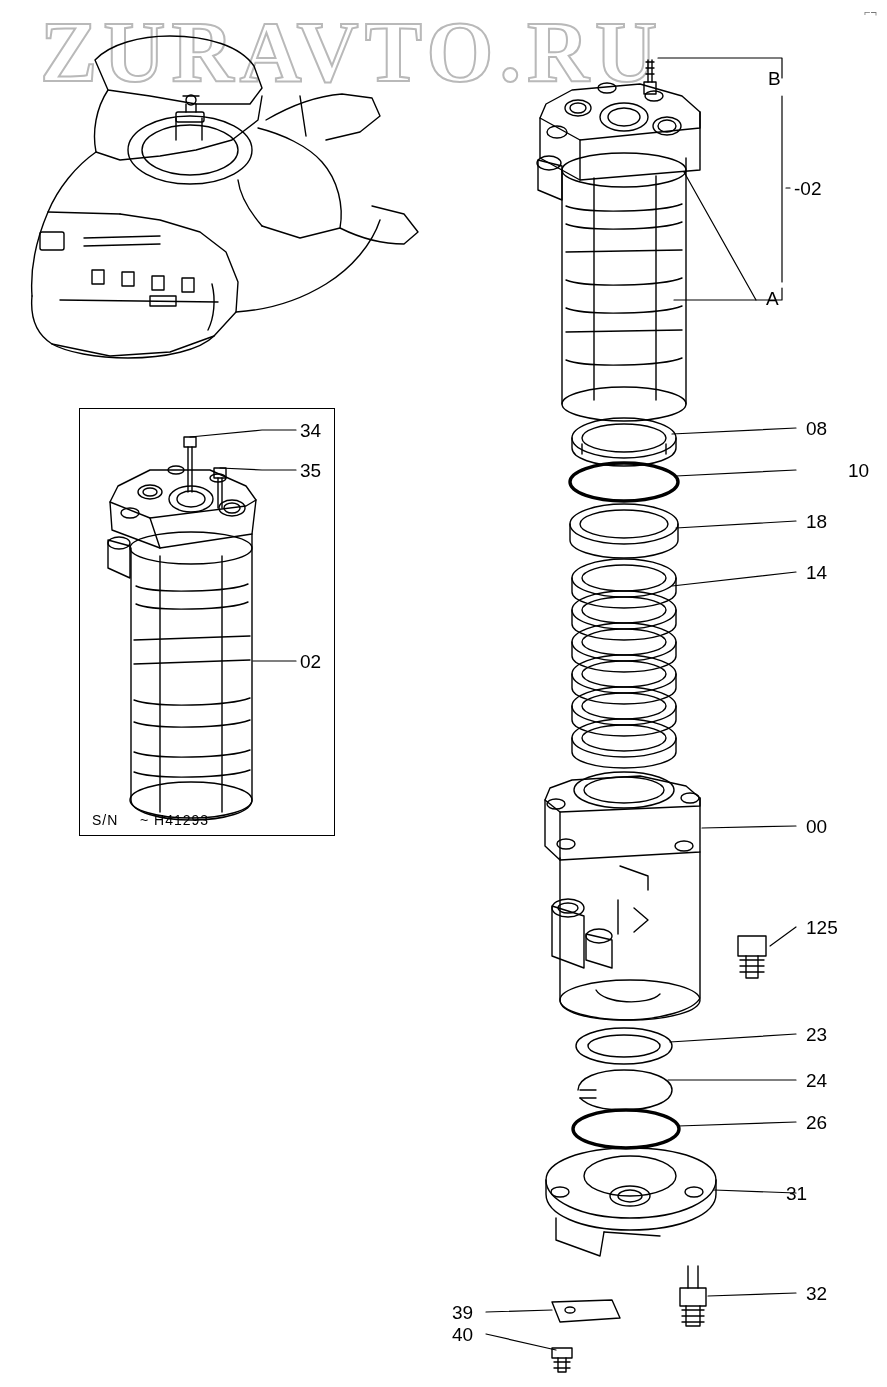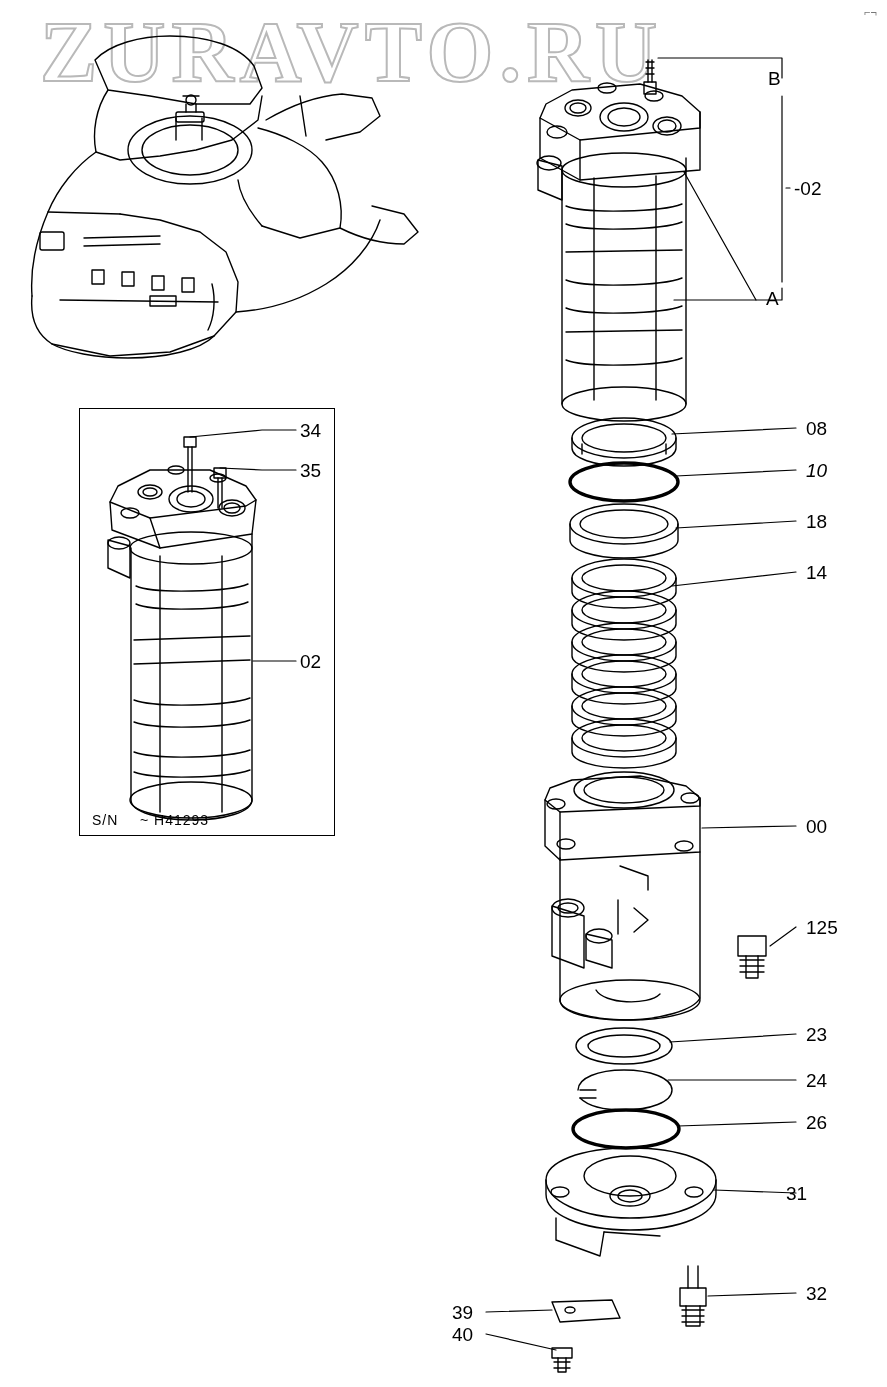--- a/index.html
+++ b/index.html
@@ -317,21 +317,21 @@
 
   <div class="callout" style="left:300px; top:420px;">34</div>
   <div class="callout" style="left:300px; top:460px;">35</div>
   <div class="callout" style="left:300px; top:651px;">02</div>
 
   <div class="callout" style="left:768px; top:68px;">B</div>
   <div class="callout" style="left:766px; top:288px;">A</div>
 
   <div class="callout" style="left:794px; top:178px;">-02</div>
   <div class="callout" style="left:806px; top:418px;">08</div>
-  <div class="callout" style="left:806px; top:460px;font-style:italic;">10</div>
+  <div class="callout" style="left:848px; top:460px;">10</div>
   <div class="callout" style="left:806px; top:511px;">18</div>
   <div class="callout" style="left:806px; top:562px;">14</div>
   <div class="callout" style="left:806px; top:816px;">00</div>
   <div class="callout" style="left:806px; top:917px;">125</div>
   <div class="callout" style="left:806px; top:1024px;">23</div>
   <div class="callout" style="left:806px; top:1070px;">24</div>
   <div class="callout" style="left:806px; top:1112px;">26</div>
   <div class="callout" style="left:786px; top:1183px;">31</div>
   <div class="callout" style="left:806px; top:1283px;">32</div>
   <div class="callout" style="left:452px; top:1302px;">39</div>

